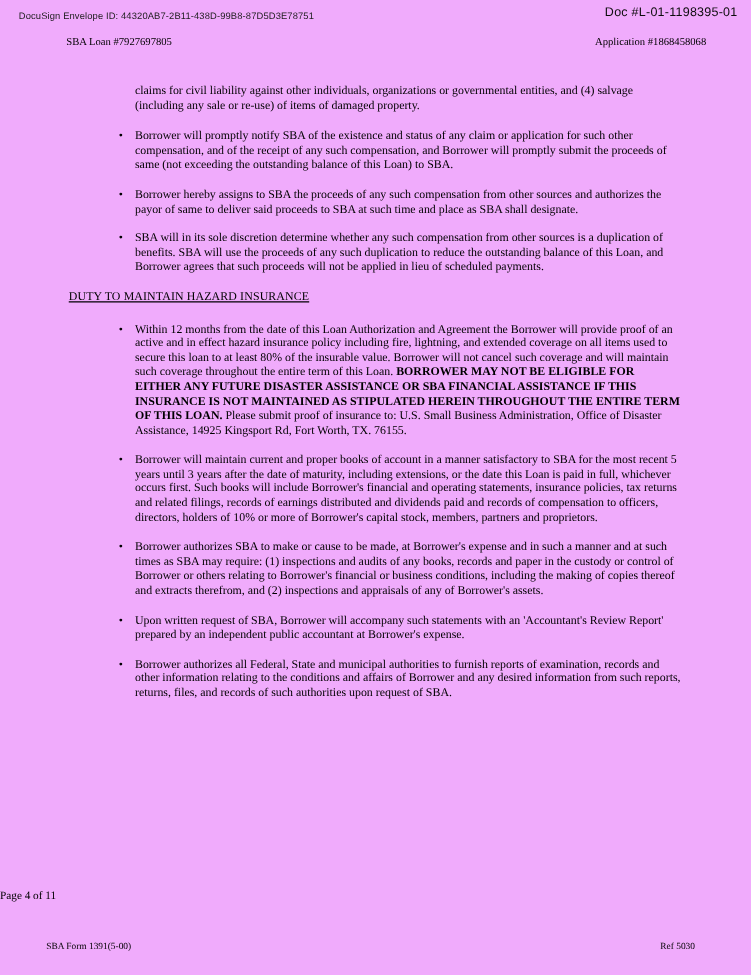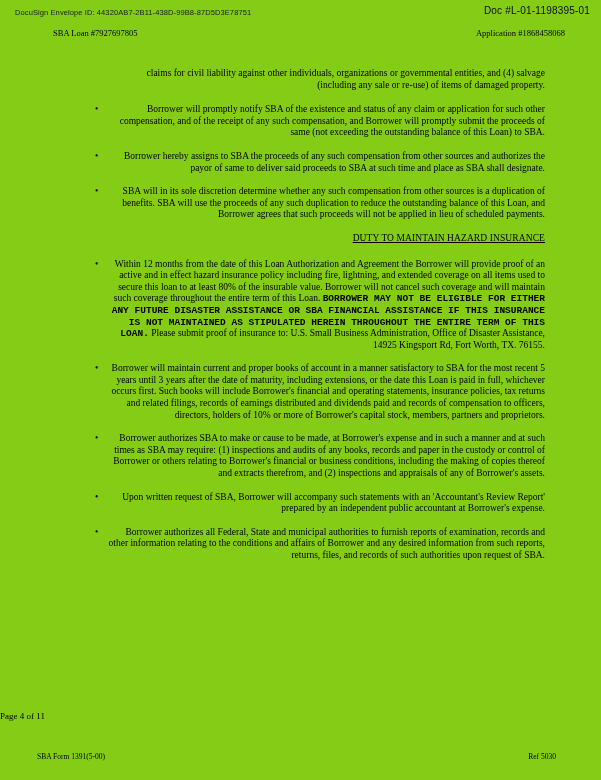--- a/index.html
+++ b/index.html
@@ -1,20 +1,20 @@
 <!DOCTYPE html>
 <html><head>
 <meta charset="utf-8">
 <style>
   html, body { margin: 0; padding: 0; background: #ffffff; }
   .page {
     position: relative;
     width: 601px;
     height: 780px;
-    background: #84cc16;
+    background: #f0abfc;
     color: #000000;
     font-family: "Liberation Serif", serif;
     overflow: hidden;
   }
   
   .ds-row {
     position: absolute;
     top: 5px; left: 15px; right: 11px;
     display: flex;
     justify-content: space-between;
@@ -32,39 +32,39 @@
     font-size: 8.5px;
     gap: 12px;
   }
   
   .doc-body {
     position: absolute;
     top: 68px; left: 55px;
     width: 490px;
     font-size: 9.5px;
     line-height: 11.6px;
-    text-align: right;
+    text-align: left;
   }
   .cont { margin: 0 0 13px 53px; }
   ul.bullets { list-style: none; margin: 0; padding: 0; }
   .bullets li { margin: 0 0 12px 53px; position: relative; }
   .bullets li::before {
     content: "\2022";
     position: absolute;
     left: -13px; top: 0;
     font-size: 9.5px;
   }
   .section {
     font-size: 9.5px;
     font-weight: normal;
     text-decoration: underline;
     letter-spacing: 0.1px;
     margin: 0 0 14px 0;
   }
-  .bold { font-weight: bold; font-family: Liberation Mono, monospace; }
+  .bold { font-weight: bold; }
   
   .page-num {
     position: absolute;
     top: 711px; left: 0;
     width: 100%;
     text-align: left;
     font-size: 9px;
   }
   .footer-row {
     position: absolute;

